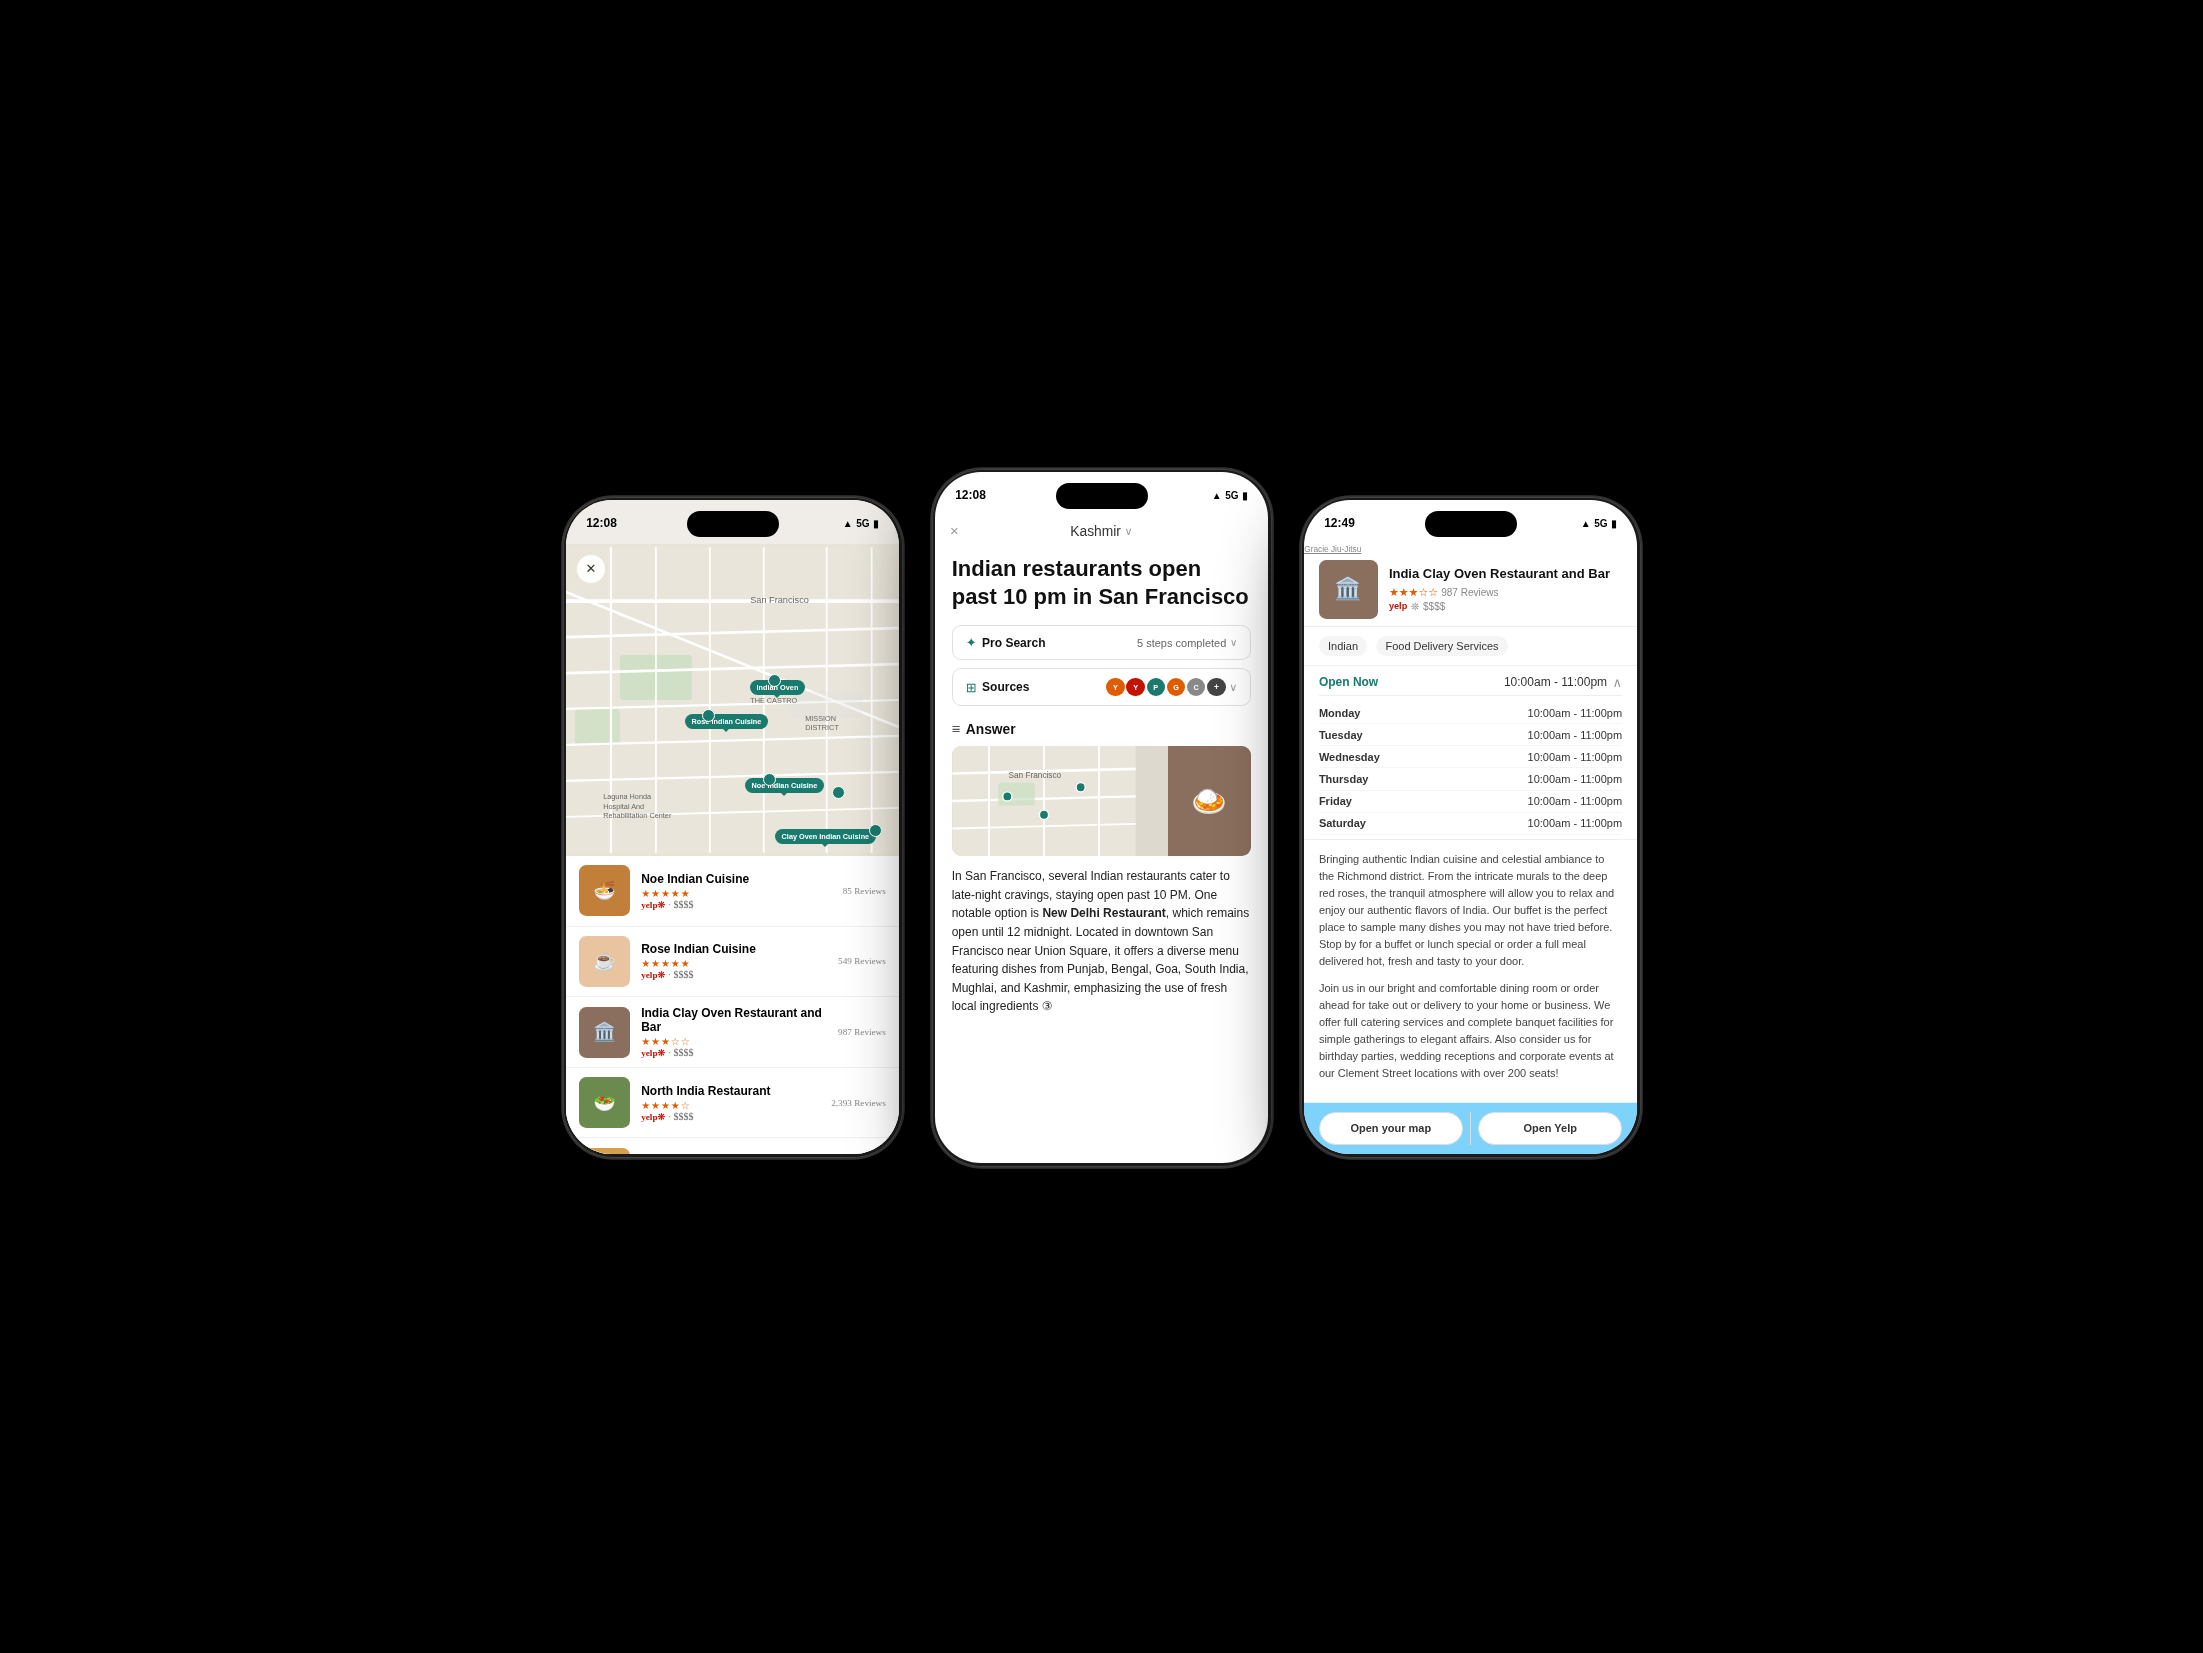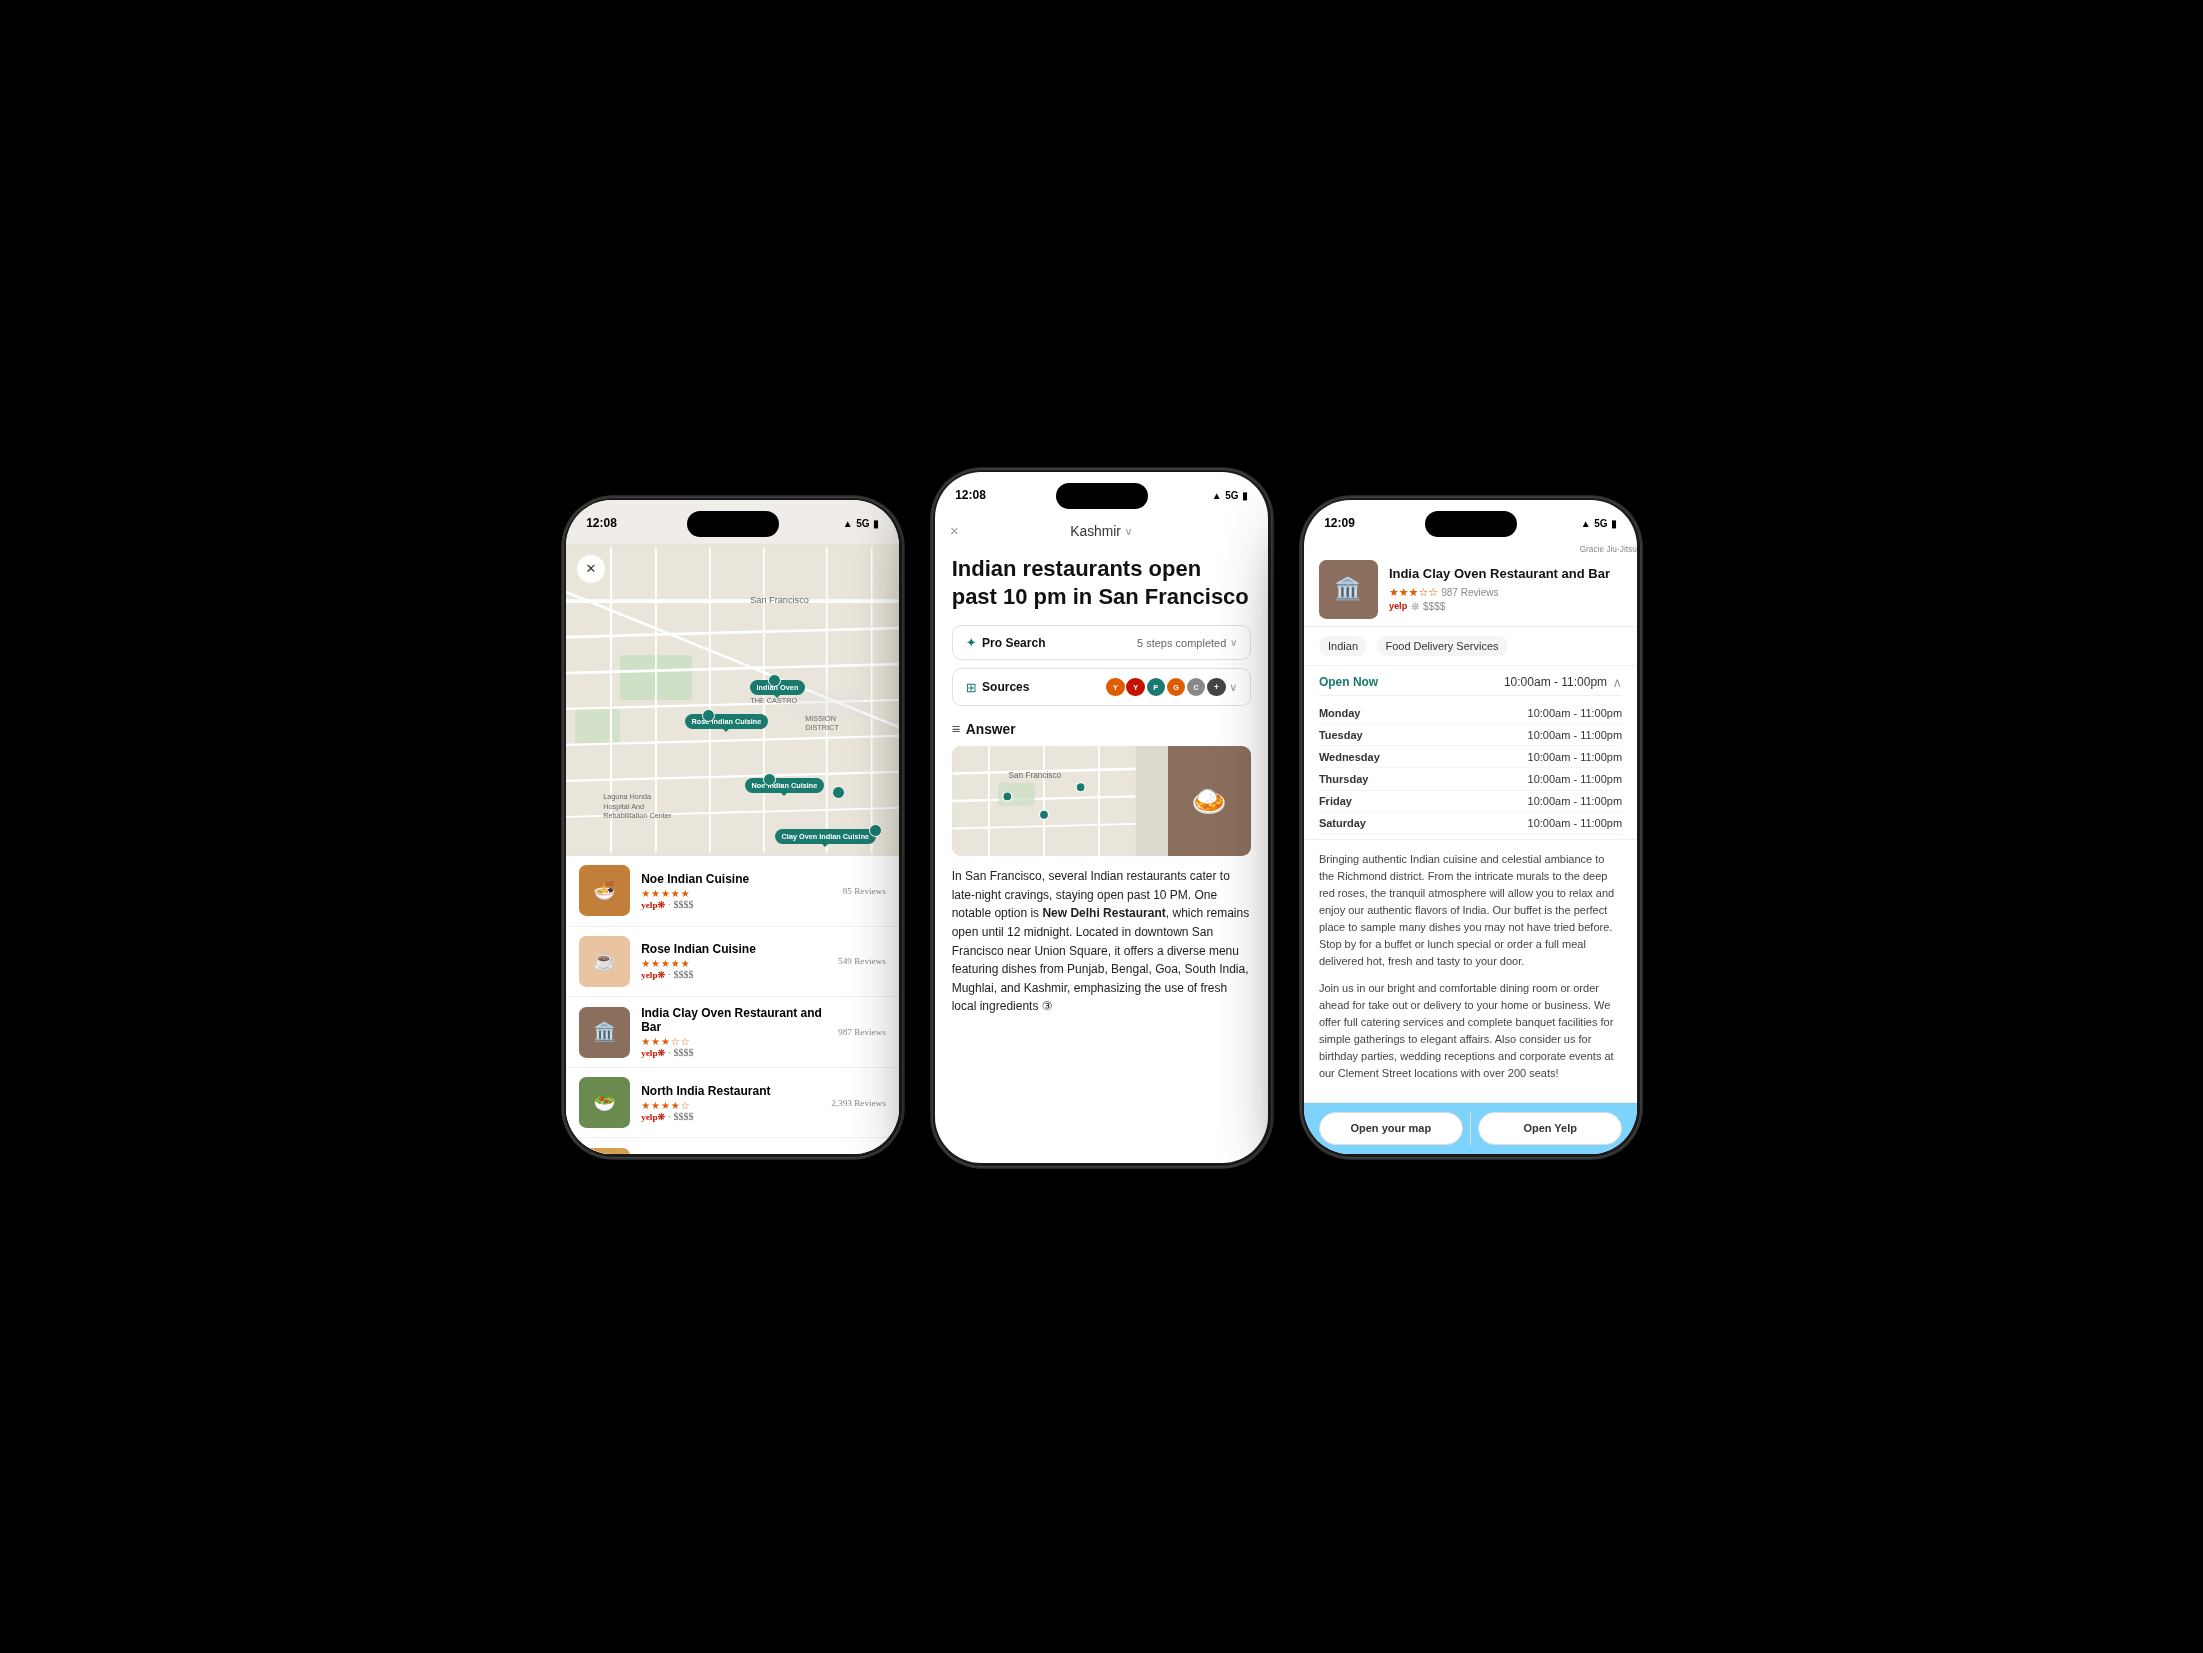--- a/index.html
+++ b/index.html
@@ -721,29 +721,29 @@
       </div>
     </div>
   </div>
 
   <div class="phone phone-3">
     <div class="phone-inner">
       <div class="dynamic-island"></div>
       <div class="phone3-screen">
 
         <div class="status-bar">
-          <span class="status-time">12:09</span>
+          <span class="status-time">12:49</span>
           <div class="status-icons">
             <span>▲</span>
             <span>5G</span>
             <span>▮</span>
           </div>
         </div>
 
-        <div style="text-align:right; font-size:8.3px; color:#888; padding-bottom:1.8px;">Gracie Jiu-Jitsu</div>
+        <div style="text-align:left; font-size:8.3px; color:#888; padding-bottom:1.8px;text-decoration:underline;">Gracie Jiu-Jitsu</div>
 
         <div class="detail-header">
           <div class="detail-img">🏛️</div>
           <div class="detail-info">
             <div class="detail-name">India Clay Oven Restaurant and Bar</div>
             <div style="color:#e05c00; font-size:11px;">★★★☆☆
               <span style="color:#888; font-size:10px;">987 Reviews</span>
             </div>
             <div class="detail-meta">
               <span class="yelp-badge">yelp</span>

